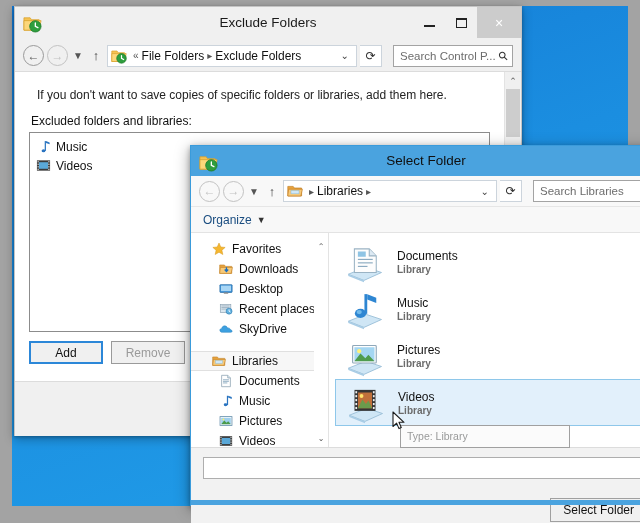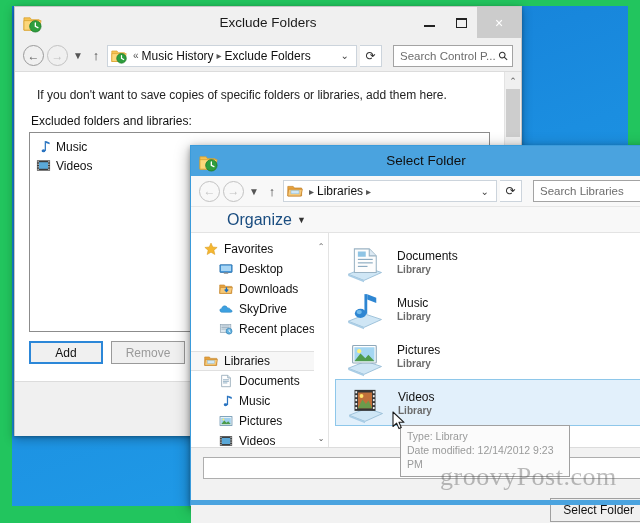--- a/index.html
+++ b/index.html
@@ -6,21 +6,21 @@
   html, body {
     margin: 0; padding: 0;
     width: 640px; height: 523px;
     overflow: hidden;
     font-family: "Liberation Sans", sans-serif;
     background: #ffffff;
   }
   #root {
     position: relative;
     width: 640px; height: 523px;
-    background: #22c55e;
+    background: #a3a3a3;
     overflow: hidden;
   }
 
   
   .desktop {
     position: absolute;
     left: 12px; top: 6px;
     width: 616px; height: 500px;
     background: linear-gradient(160deg, #1279d4 0%, #1b8ee0 45%, #22a0ea 100%);
   }
@@ -183,39 +183,39 @@
   #selectWin .title-text {
     position: absolute; left:0; right:0; top: 7px;
     text-align:center; font-size: 13.5px; color: #101010;
   }
   #selectWin .addrbar { background: #f8f8f8; border-bottom: 1px solid #e6e6e6; }
   .organize-bar {
     height: 26px; display:flex; align-items:center;
     padding-left: 12px; background:#f8f8f8;
     border-bottom: 1px solid #e3e3e3;
   }
-  .organize-bar .txt { font-size: 16px; color: #1a4d80; margin-left: 24px; }
+  .organize-bar .txt { font-size: 12px; color: #1a4d80; }
   .organize-bar .caret { font-size: 9px; color: #333; margin-left: 5px; }
   .panes {
     position: relative;
     height: 215px;
     display: flex;
     background: #ffffff;
     border-bottom: 1px solid #dcdcdc;
   }
   .navpane {
     width: 138px; position: relative;
     background: #ffffff;
     border-right: 1px solid #e3e3e3;
     padding-top: 6px;
     overflow: hidden;
   }
   .navrow { display:flex; align-items:center; height: 20px; gap:5px; font-size: 12px; color:#111; }
   .navrow .ico { width: 16px; height: 16px; flex: 0 0 16px; display:flex; align-items:center; justify-content:center;}
-  .navrow.lvl0 { padding-left: 12px; font-weight: normal; }
+  .navrow.lvl0 { padding-left: 20px; font-weight: normal; }
   .navrow.lvl1 { padding-left: 27px; }
   .navrow.selected {
     background: #f7f7f7; border-top: 1px solid #e0e0e0; border-bottom: 1px solid #e0e0e0;
   }
   .nav-sb {
     position: absolute; right: 0; top: 0; bottom: 0; width: 14px;
     background: #ffffff;
   }
   .nav-sb .a { position:absolute; left:0; right:0; height:14px; display:flex;align-items:center;justify-content:center;font-size:8px;color:#555;}
   .nav-sb .a.top { top: 6px; }
@@ -327,21 +327,21 @@
       <div class="navsmall">▼</div>
       <div class="navup">↑</div>
       <div class="crumbbox">
         <svg class="crumb-icon" viewBox="0 0 16 16">
           <path d="M0.8 3 L0.8 13.5 L13.5 13.5 L13.5 4.7 L7.2 4.7 L6 3 Z" fill="#f6c352" stroke="#d8a12c" stroke-width="0.7"></path>
           <path d="M0.8 5.6 L15.2 5.6 L13.5 13.5 L0.8 13.5 Z" fill="#fcd77a" stroke="#d8a12c" stroke-width="0.7"></path>
           <circle cx="10.5" cy="10.4" r="4.8" fill="#2e9e3e" stroke="#1d7a2a" stroke-width="0.7"></circle>
           <path d="M10.5 7.6 L10.5 10.4 L12.6 11.5" stroke="#fff" stroke-width="1.2" fill="none" stroke-linecap="round"></path>
         </svg>
         <span class="crumb-chev">«</span>
-        <span class="crumb-txt">Music History</span>
+        <span class="crumb-txt">File Folders</span>
         <span class="crumb-chev">▸</span>
         <span class="crumb-txt">Exclude Folders</span>
         <span class="crumb-spacer"></span>
         <span class="crumb-drop">⌄</span>
       </div>
       <div class="refreshbtn">⟳</div>
       <div class="searchbox">
         <span class="ph">Search Control P...</span>
         <span class="mag">⚲</span>
       </div>
@@ -444,58 +444,58 @@
             <svg width="14" height="14" viewBox="0 0 16 16">
                 <path d="M8 1.2 L10 5.7 L15 6.2 L11.3 9.4 L12.4 14.3 L8 11.7 L3.6 14.3 L4.7 9.4 L1 6.2 L6 5.7 Z" fill="#f5b731" stroke="#d79a1c" stroke-width="0.6"></path>
               </svg>
           </span>
           <span>Favorites</span>
         </div>
 
         <div class="navrow lvl1">
           <span class="ico">
             <svg width="14" height="14" viewBox="0 0 16 16">
+                <path d="M0.8 3.4 L0.8 13 L14.6 13 L14.6 5 L7.4 5 L6.2 3.4 Z" fill="#e8a33d" stroke="#c4832a" stroke-width="0.7"></path>
+                <path d="M1.6 6.2 L15.4 6.2 L13.8 13 L0.8 13 Z" fill="#f7c978" stroke="#c4832a" stroke-width="0.7"></path>
+                <path d="M8.5 6 L8.5 10 M6.5 8.6 L8.5 10.8 L10.5 8.6" stroke="#1a6fc0" stroke-width="1.5" fill="none"></path>
+              </svg>
+          </span>
+          <span>Downloads</span>
+        </div>
+
+        <div class="navrow lvl1">
+          <span class="ico">
+            <svg width="14" height="14" viewBox="0 0 16 16">
                 <rect x="1" y="3" width="14" height="9" rx="0.8" fill="#3b8fd4" stroke="#2b6ea8" stroke-width="0.8"></rect>
                 <rect x="2.2" y="4.1" width="11.6" height="6.3" fill="#a8d6f5"></rect>
                 <rect x="5.5" y="12" width="5" height="1.4" fill="#8a8a8a"></rect>
               </svg>
           </span>
           <span>Desktop</span>
-        </div>
-
-        <div class="navrow lvl1">
-          <span class="ico">
-            <svg width="14" height="14" viewBox="0 0 16 16">
-                <path d="M0.8 3.4 L0.8 13 L14.6 13 L14.6 5 L7.4 5 L6.2 3.4 Z" fill="#e8a33d" stroke="#c4832a" stroke-width="0.7"></path>
-                <path d="M1.6 6.2 L15.4 6.2 L13.8 13 L0.8 13 Z" fill="#f7c978" stroke="#c4832a" stroke-width="0.7"></path>
-                <path d="M8.5 6 L8.5 10 M6.5 8.6 L8.5 10.8 L10.5 8.6" stroke="#1a6fc0" stroke-width="1.5" fill="none"></path>
-              </svg>
-          </span>
-          <span>Downloads</span>
-        </div>
-
-        <div class="navrow lvl1">
-          <span class="ico">
-            <svg width="14" height="14" viewBox="0 0 16 16">
-                <path d="M4 11.8 C1.9 11.8 1 10.6 1 9.4 C1 8.2 2 7.3 3.2 7.3 C3.4 5.6 4.8 4.4 6.5 4.4 C8 4.4 9.3 5.4 9.7 6.8 C11.2 6.5 12.8 7.4 13.2 8.8 C14.3 9 15 9.9 15 10.6 C15 11.4 14.1 11.8 13.3 11.8 Z" fill="#3da0e0" stroke="#2a83bd" stroke-width="0.6"></path>
-              </svg>
-          </span>
-          <span>SkyDrive</span>
         </div>
 
         <div class="navrow lvl1">
           <span class="ico">
             <svg width="14" height="14" viewBox="0 0 16 16">
                 <rect x="1.5" y="3" width="12" height="9" fill="#dbe7ef" stroke="#8fa4b4" stroke-width="0.8"></rect>
                 <path d="M2.8 4.5 L12 4.5 M2.8 6.3 L12 6.3 M2.8 8.1 L9 8.1" stroke="#8fa4b4" stroke-width="0.8"></path>
                 <circle cx="11.5" cy="10.5" r="3.4" fill="#63b2e0" stroke="#2e7cb0" stroke-width="0.7"></circle>
                 <path d="M11.5 8.5 L11.5 10.5 L13 11.4" stroke="#fff" stroke-width="1" fill="none"></path>
               </svg>
           </span>
           <span>Recent places</span>
+        </div>
+
+        <div class="navrow lvl1">
+          <span class="ico">
+            <svg width="14" height="14" viewBox="0 0 16 16">
+                <path d="M4 11.8 C1.9 11.8 1 10.6 1 9.4 C1 8.2 2 7.3 3.2 7.3 C3.4 5.6 4.8 4.4 6.5 4.4 C8 4.4 9.3 5.4 9.7 6.8 C11.2 6.5 12.8 7.4 13.2 8.8 C14.3 9 15 9.9 15 10.6 C15 11.4 14.1 11.8 13.3 11.8 Z" fill="#3da0e0" stroke="#2a83bd" stroke-width="0.6"></path>
+              </svg>
+          </span>
+          <span>SkyDrive</span>
         </div>
 
         <div style="height:12px"></div>
 
         <div class="navrow lvl0 selected">
           <span class="ico">
             <svg width="14" height="14" viewBox="0 0 16 16">
                 <path d="M0.8 3.4 L0.8 13 L14.6 13 L14.6 5 L7.4 5 L6.2 3.4 Z" fill="#e8a33d" stroke="#c4832a" stroke-width="0.7"></path>
                 <path d="M1.6 6.2 L15.4 6.2 L13.8 13 L0.8 13 Z" fill="#f7c978" stroke="#c4832a" stroke-width="0.7"></path>
                 <rect x="4" y="7.6" width="8" height="3.2" fill="#cfe7f7" stroke="#8bbcd9" stroke-width="0.5"></rect>
@@ -650,22 +650,20 @@
 
     <div class="dlgbtnrow">
       <div class="dlgbtn">Select Folder</div>
     </div>
 
     <div class="dlg-bottomstrip"></div>
   </div>
 
   <div class="tooltip">
     <div>Type: Library</div>
-    <div>Date modified: 12/14/2012 9:23 PM</div>
   </div>
 
-  <div class="watermark">groovyPost.com</div>
 
   <svg class="cursor" viewBox="0 0 14 20">
     <path d="M1 1 L1 15.5 L4.6 12.1 L7 17.6 L9.3 16.6 L7 11.3 L12 11.3 Z" fill="#ffffff" stroke="#1a1a1a" stroke-width="1.1" stroke-linejoin="round"></path>
   </svg>
 
 </div>
 
 </body></html>

